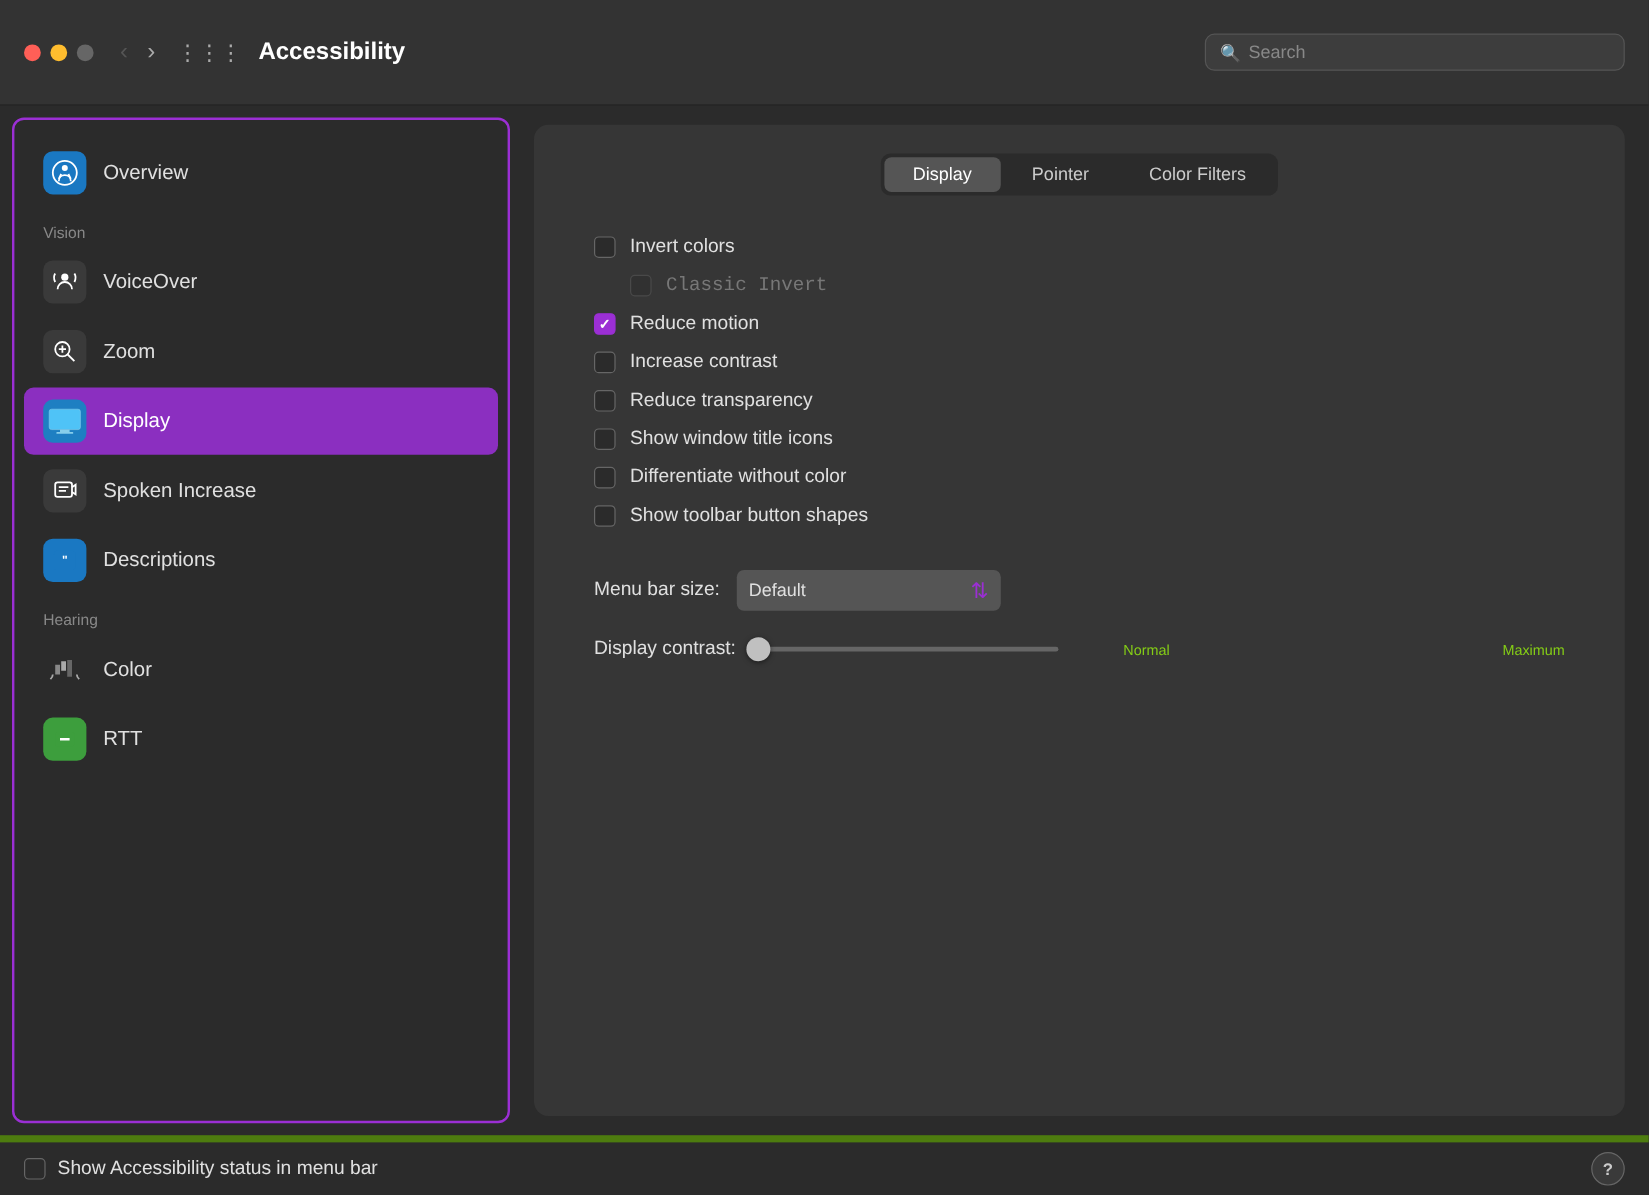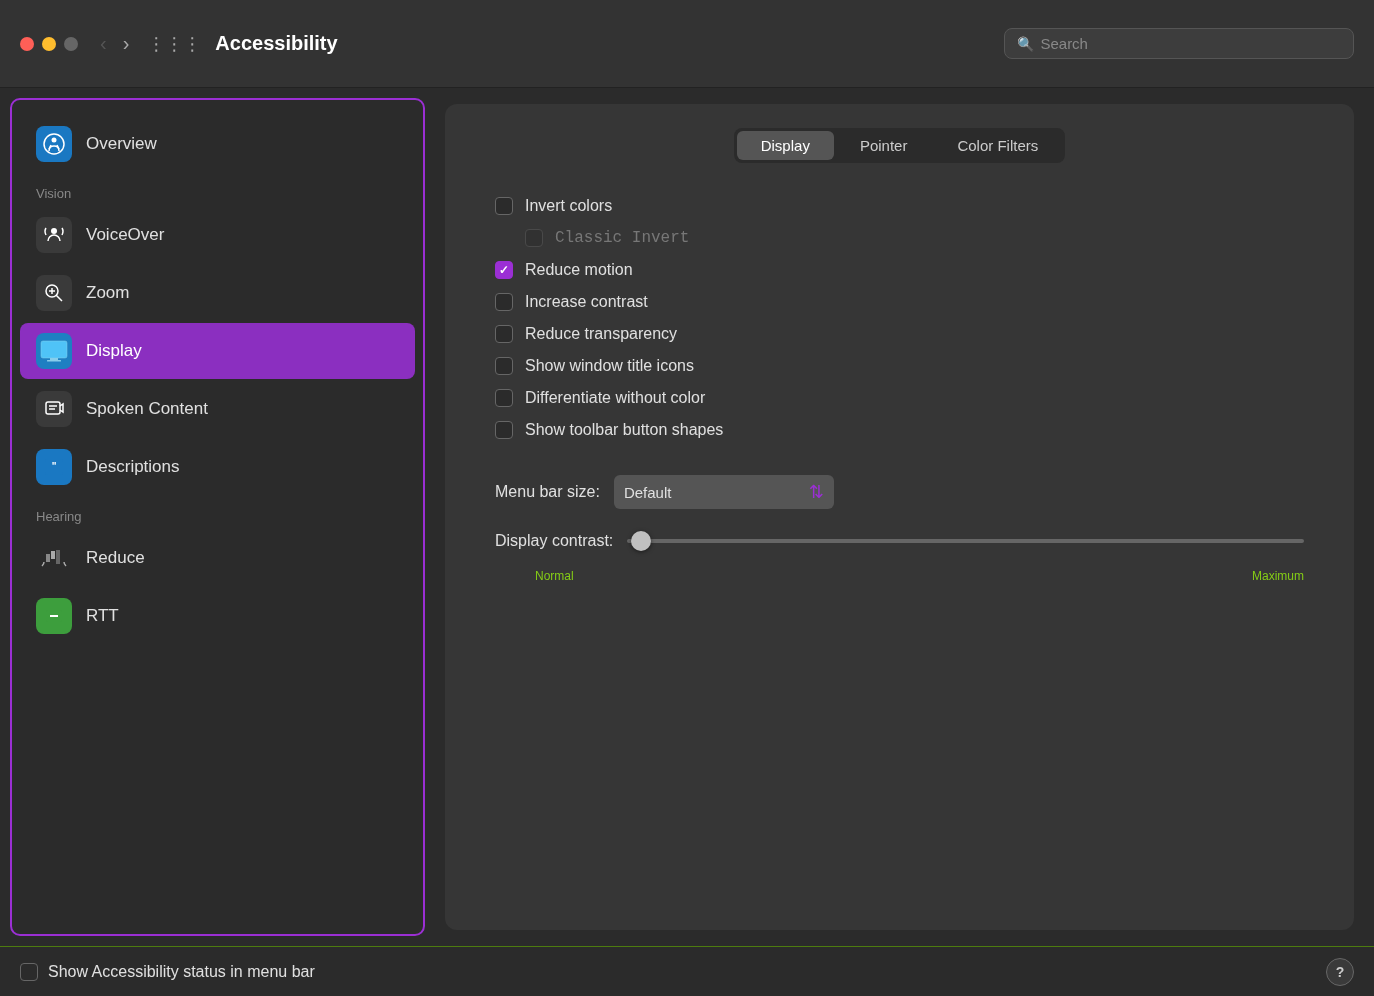--- a/index.html
+++ b/index.html
@@ -282,21 +282,21 @@
       font-size: 18px;
     }
 
     
     .contrast-row {
       display: flex;
       align-items: center;
       gap: 14px;
       margin-top: 22px;
       padding: 0 20px;
-      flex-direction: column;
+      flex-direction: row;
       align-items: flex-start;
     }
     .contrast-top {
       display: flex;
       align-items: center;
       gap: 14px;
       width: 100%;
     }
     .contrast-label {
       font-size: 16px;
@@ -341,21 +341,21 @@
       color: #84cc16;
     }
 
     
     .bottom-bar {
       height: 50px;
       background: #2b2b2b;
       display: flex;
       align-items: center;
       padding: 0 20px;
-      border-top: 1px solid #4d7c0f;
+      border-top: 6px solid #4d7c0f;
       justify-content: space-between;
     }
     .bottom-checkbox-row {
       display: flex;
       align-items: center;
       gap: 10px;
     }
     .help-btn {
       width: 28px;
       height: 28px;
@@ -447,21 +447,21 @@
 
     <div class="sidebar-item">
       <div class="sidebar-icon icon-dark">
         <svg width="24" height="24" viewBox="0 0 24 24" fill="white">
           <rect x="4" y="5" width="14" height="12" rx="2" stroke="white" stroke-width="1.5" fill="none"></rect>
           <path d="M18 9 L21 7 L21 15 L18 13" stroke="white" stroke-width="1.5" fill="none"></path>
           <line x1="7" y1="9" x2="15" y2="9" stroke="white" stroke-width="1.5"></line>
           <line x1="7" y1="12" x2="13" y2="12" stroke="white" stroke-width="1.5"></line>
         </svg>
       </div>
-      <span class="sidebar-label">Spoken Content</span>
+      <span class="sidebar-label">Spoken Increase</span>
     </div>
 
     <div class="sidebar-item">
       <div class="sidebar-icon icon-desc">
         <svg width="24" height="24" viewBox="0 0 24 24" fill="white">
           <rect x="3" y="4" width="18" height="16" rx="3" fill="#1a78c2"></rect>
           <text x="12" y="15" text-anchor="middle" font-size="10" fill="white" font-weight="bold">"</text>
         </svg>
       </div>
       <span class="sidebar-label">Descriptions</span>
@@ -472,21 +472,21 @@
     <div class="sidebar-item">
       <div class="sidebar-icon" style="background:transparent;">
         <svg width="32" height="32" viewBox="0 0 32 32" fill="none">
           <path d="M8 20 L12 20 L12 12 L8 12 Z" fill="#888"></path>
           <path d="M13 17 L17 17 L17 9 L13 9 Z" fill="#aaa"></path>
           <path d="M18 22 L22 22 L22 8 L18 8 Z" fill="#666"></path>
           <path d="M4 24 Q6 22 6 20" stroke="#aaa" stroke-width="1.5" fill="none"></path>
           <path d="M28 24 Q26 22 26 20" stroke="#aaa" stroke-width="1.5" fill="none"></path>
         </svg>
       </div>
-      <span class="sidebar-label">Reduce</span>
+      <span class="sidebar-label">Color</span>
     </div>
 
     <div class="sidebar-item">
       <div class="sidebar-icon icon-rtt">
         <svg width="24" height="24" viewBox="0 0 24 24" fill="white">
           <rect x="4" y="6" width="16" height="12" rx="2" fill="#3d9e3d"></rect>
           <line x1="8" y1="12" x2="16" y2="12" stroke="white" stroke-width="2"></line>
         </svg>
       </div>
       <span class="sidebar-label">RTT</span>

